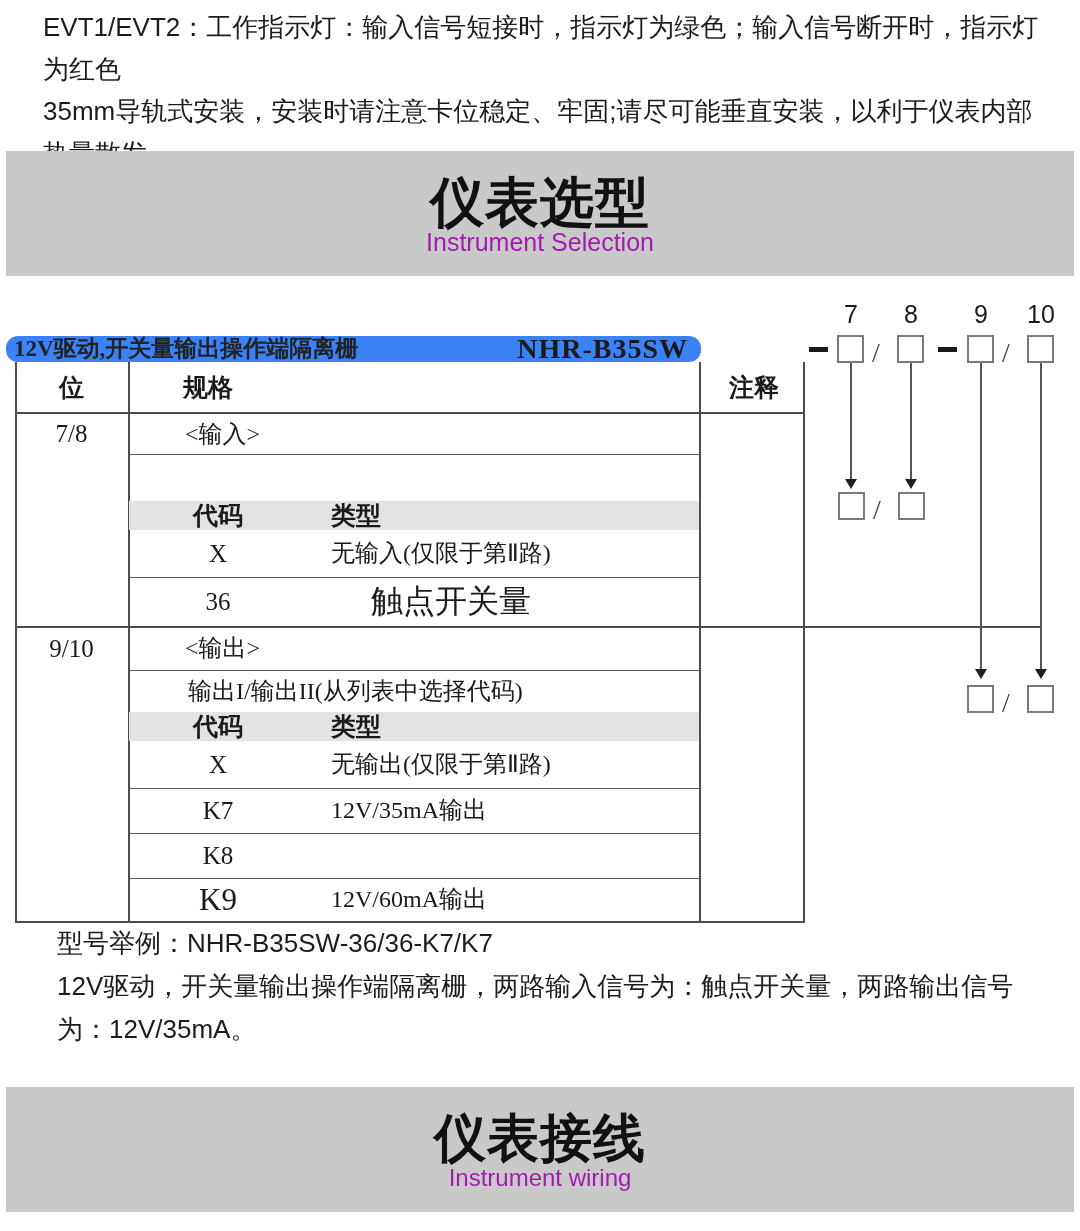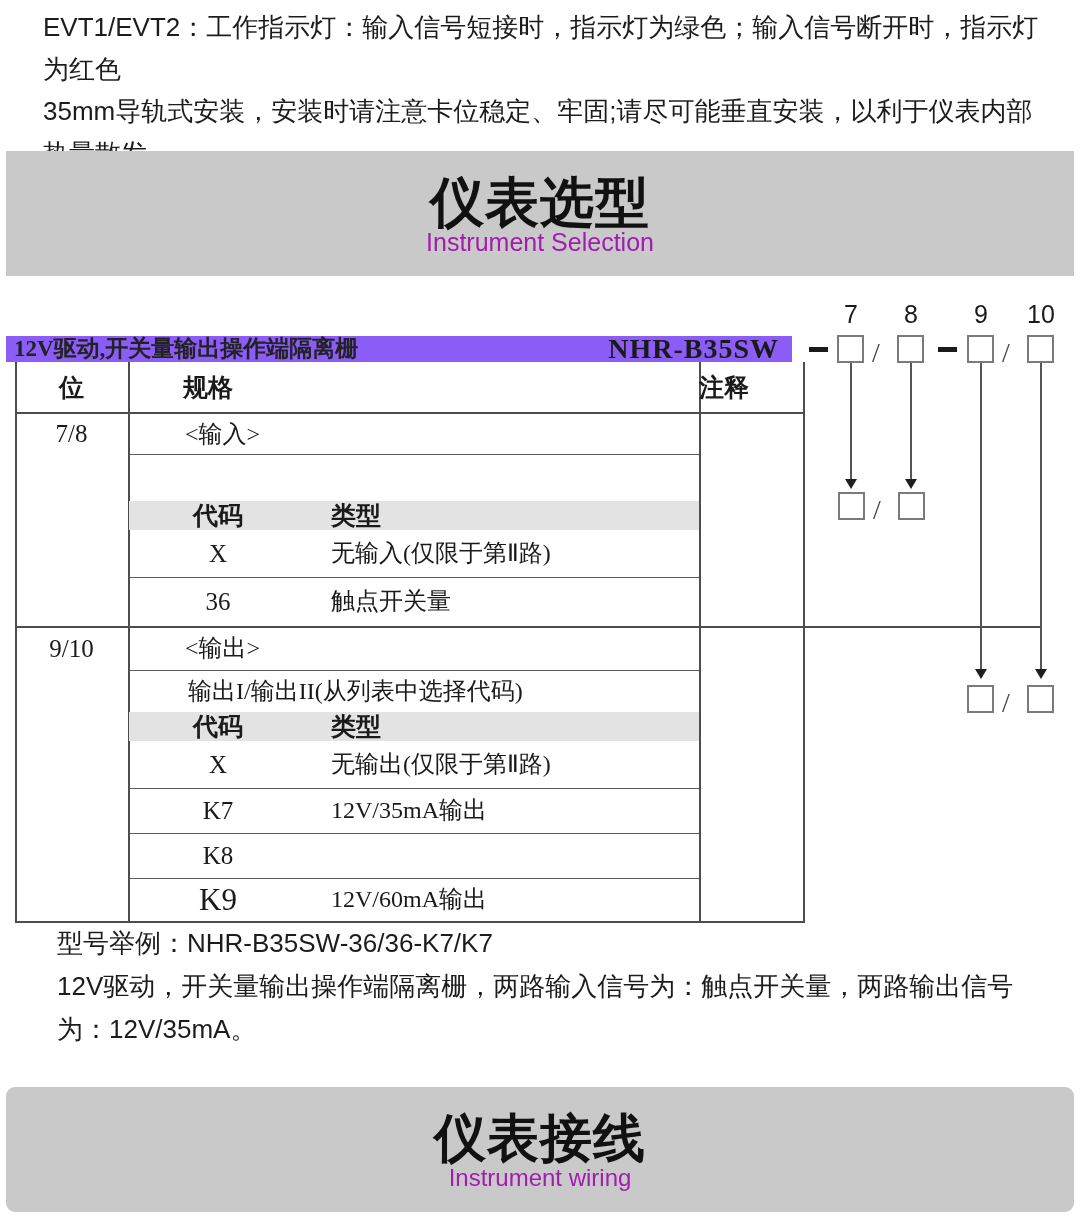--- a/index.html
+++ b/index.html
@@ -7,21 +7,21 @@
   #page{position:relative;width:1080px;height:1231px;background:#ffffff;overflow:hidden;
         color:#1a1a1a;font-family:"Liberation Sans","DejaVu Sans",sans-serif;}
   .abs{position:absolute;}
   
   .intro{left:43px;top:6px;width:1010px;font-size:26px;line-height:42px;color:#1c1c1c;}
   
   .banner{left:6px;width:1068px;height:125px;background:#c9c9c9;text-align:center;}
   .banner .t{padding-top:22px;font-size:54px;font-weight:bold;color:#111;line-height:58px;letter-spacing:1px;}
   .banner .s{font-size:25px;color:#a21caf;line-height:26px;margin-top:-2px;}
   
-  .model-band{left:6px;top:336px;width:786px;height:26px;background:#8b5cf6;}
+  .model-band{left:6px;top:336px;width:695px;height:26px;background:#3b82f6;border-radius:12px;}
   .model-band .desc{position:absolute;left:8px;top:0;font-size:23px;line-height:26px;font-weight:bold;color:#222;
                     font-family:"Liberation Serif","DejaVu Serif",serif;}
   .model-band .model{position:absolute;right:13px;top:-2px;font-size:28px;line-height:30px;font-weight:bold;color:#1a1a1a;
                      font-family:"Liberation Serif","DejaVu Serif",serif;letter-spacing:1px;}
   
   .vline{width:2px;background:#4d4d4d;}
   .hline{height:2px;background:#4d4d4d;}
   .hline.thin{height:1px;background:#5a5a5a;}
   
   .cell{font-family:"Liberation Serif","DejaVu Serif",serif;color:#1a1a1a;text-align:right;}
@@ -73,35 +73,35 @@
   <div class="abs hline thin" style="left:129px;top:788px;width:570px;"></div>
   <div class="abs hline thin" style="left:129px;top:833px;width:570px;"></div>
   <div class="abs hline thin" style="left:129px;top:878px;width:570px;"></div>
   <div class="abs hline" style="left:15px;top:921px;width:790px;"></div>
 
   <div class="abs grayband" style="top:501px;height:29px;"></div>
   <div class="abs grayband" style="top:712px;height:29px;"></div>
 
   <div class="abs cell hdr pos-col" style="top:363px;line-height:49px;">位</div>
   <div class="abs cell hdr" style="left:183px;top:363px;line-height:49px;">规格</div>
-  <div class="abs cell hdr" style="left:699px;top:363px;width:80px;text-align:left;line-height:49px;">注释</div>
+  <div class="abs cell hdr" style="left:699px;top:363px;width:80px;text-align:right;line-height:49px;">注释</div>
 
   <div class="abs cell pos-col" style="top:413px;line-height:42px;font-size:25px;">7/8</div>
   <div class="abs cell" style="left:185px;top:413px;line-height:42px;font-size:24px;">&lt;输入&gt;</div>
   <div class="abs spec-row" style="top:501px;height:29px;">
     <span class="cell hdr code-span" style="line-height:29px;">代码</span>
     <span class="cell hdr type-span" style="line-height:29px;">类型</span>
   </div>
   <div class="abs spec-row" style="top:530px;height:47px;">
     <span class="cell code-span" style="line-height:47px;font-size:25px;">X</span>
     <span class="cell type-span" style="line-height:47px;font-size:24px;">无输入(仅限于第Ⅱ路)</span>
   </div>
   <div class="abs spec-row" style="top:577px;height:49px;padding-left:41px;">
     <span class="cell code-span" style="line-height:49px;font-size:25px;">36</span>
-    <span class="cell type-span" style="line-height:49px;font-size:24px;">触点开关量</span>
+    <span class="cell type-span" style="line-height:49px;font-size:32px;margin-left:40px;">触点开关量</span>
   </div>
 
   <div class="abs cell pos-col" style="top:627px;line-height:43px;font-size:25px;">9/10</div>
   <div class="abs cell" style="left:185px;top:627px;line-height:43px;font-size:24px;">&lt;输出&gt;</div>
   <div class="abs cell" style="left:188px;top:670px;line-height:42px;font-size:24px;">输出I/输出II(从列表中选择代码)</div>
   <div class="abs spec-row" style="top:712px;height:29px;">
     <span class="cell hdr code-span" style="line-height:29px;">代码</span>
     <span class="cell hdr type-span" style="line-height:29px;">类型</span>
   </div>
   <div class="abs spec-row" style="top:741px;height:47px;">
@@ -152,18 +152,18 @@
   <div class="abs sel-box" style="left:1027px;top:685px;"></div>
 
   <div class="abs example sans">
     <div>
       <span>型号举例：</span><span>NHR-B35SW-36/36-K7/K7</span>
     </div>
     <div>12V驱动，开关量输出操作端隔离栅，两路输入信号为：触点开关量，两路输出信号</div>
     <div>为：12V/35mA。</div>
   </div>
 
-  <div class="abs banner sans" style="top:1087px;border-radius:9px;">
+  <div class="abs banner sans" style="top:1087px;">
     <div class="t" style="font-size:52px;">仪表接线</div>
     <div class="s" style="font-size:24px;">Instrument wiring</div>
   </div>
 
 </div>
 
 </body></html>

